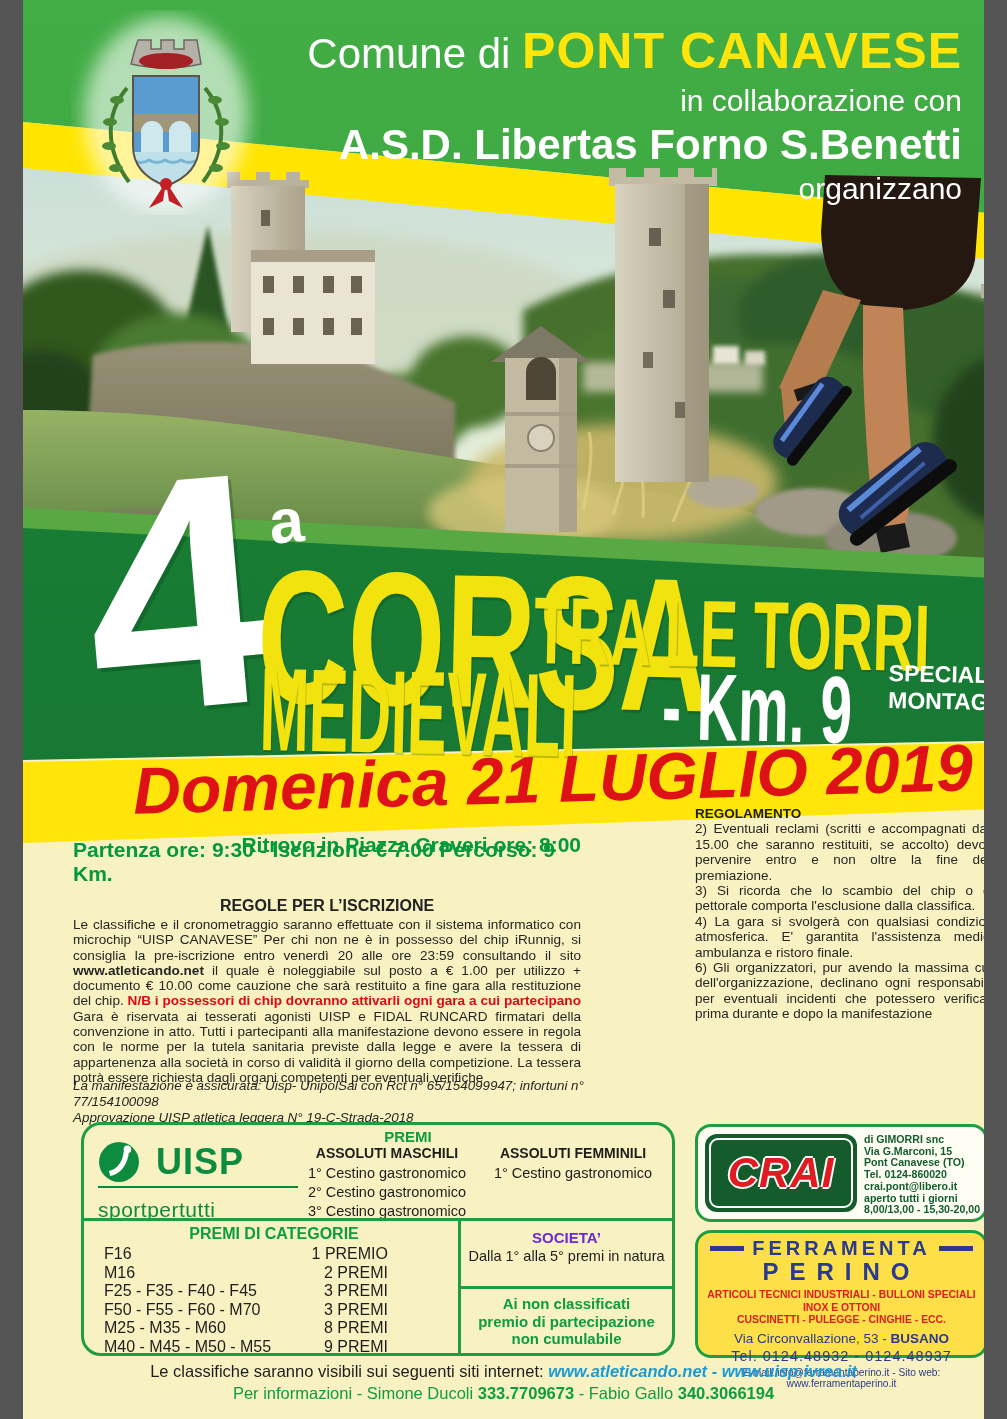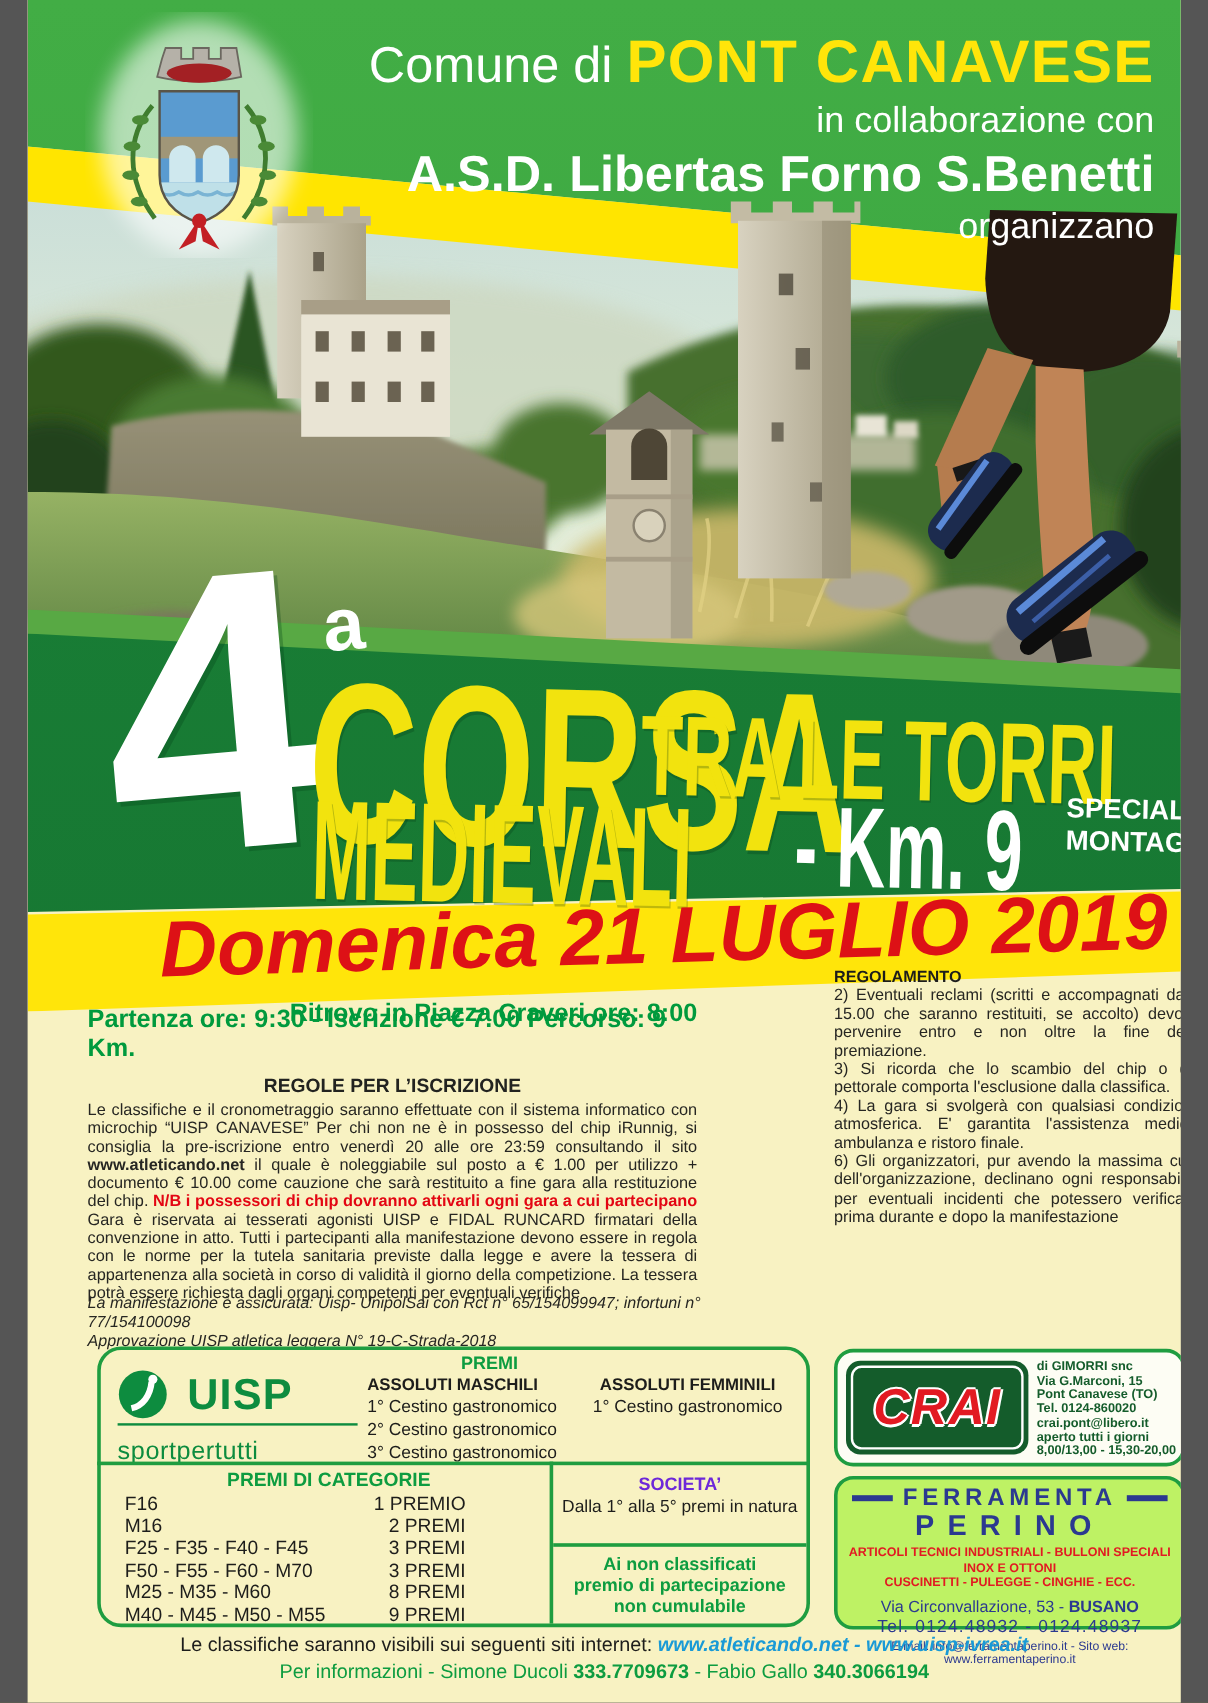--- a/index.html
+++ b/index.html
@@ -59,21 +59,21 @@
   .reg-col p{margin:0;font-size:13.5px;line-height:15.4px;text-align:justify;}
   
   .premi-box{left:58px;top:1122px;width:594px;height:234px;border:3px solid #1f9d40;
     border-radius:20px;z-index:6;box-sizing:border-box;}
   .premi-hdr{position:absolute;left:60px;right:0;top:3px;text-align:center;font-size:15px;
     font-weight:800;color:#0d9c40;}
   .uisp{position:absolute;left:14px;top:16px;width:200px;}
   .uisp-row{display:flex;align-items:center;gap:16px;border-bottom:2px solid #0d8c3f;padding-bottom:3px;}
   .uisp-name{font-size:36px;font-weight:800;color:#0d8c3f;letter-spacing:1px;line-height:1;}
   .uisp-tag{font-size:21px;color:#0d8c3f;margin-top:10px;letter-spacing:.5px;}
-  .col-men{position:absolute;left:222px;top:20px;width:162px;}
+  .col-men{position:absolute;left:222px;top:20px;width:162px;text-align:center;}
   .col-women{position:absolute;left:396px;top:20px;width:186px;text-align:center;}
   .col-title{font-size:14px;font-weight:800;color:#1d1d1b;margin-bottom:3px;}
   .col-item{font-size:14.5px;color:#1d1d1b;line-height:19px;}
   .premi-div-h{position:absolute;left:-3px;right:-3px;top:93px;border-top:3px solid #1f9d40;}
   .premi-div-v{position:absolute;left:374px;top:93px;bottom:0;border-left:3px solid #1f9d40;}
   .cat-block{position:absolute;left:14px;top:100px;width:352px;}
   .cat-title{text-align:center;font-size:16px;font-weight:800;color:#0d9c40;margin-bottom:2px;}
   .cat-row{display:flex;justify-content:space-between;font-size:16px;color:#1d1d1b;
     line-height:18.5px;padding:0 62px 0 6px;}
   .soc-block{position:absolute;left:377px;right:0;top:96px;height:62px;text-align:center;}
@@ -86,21 +86,21 @@
   .crai-box{left:672px;top:1124px;width:293px;height:98px;border:3px solid #1f9d40;border-radius:16px;
     background:#fdfdf4;z-index:6;box-sizing:border-box;}
   .crai-logo{position:absolute;left:7px;top:7px;width:152px;height:78px;background:#145c2b;
     border-radius:12px;display:flex;align-items:center;justify-content:center;}
   .crai-logo::before{content:"";position:absolute;inset:4px;border:2px solid #fff;border-radius:9px;}
   .crai-word{font-size:42px;font-weight:800;font-style:italic;color:#e21a22;letter-spacing:1px;
     text-shadow:-2px 0 #fff,2px 0 #fff,0 -2px #fff,0 2px #fff,-1px -1px #fff,1px 1px #fff;}
   .crai-text{position:absolute;left:166px;top:7px;right:4px;font-size:10.6px;font-weight:700;
     color:#145c2b;line-height:11.7px;text-align:left;}
   .perino-box{left:672px;top:1230px;width:293px;height:128px;border:3px solid #1f9d40;
-    border-radius:16px;background:#bef264;z-index:6;box-sizing:border-box;text-align:center;}
+    border-radius:16px;background:#fde047;z-index:6;box-sizing:border-box;text-align:center;}
   .per-l1{display:flex;align-items:center;justify-content:center;gap:8px;margin-top:5px;}
   .per-bar{width:34px;height:5px;background:#2b3990;}
   .per-word1{font-size:20px;font-weight:800;letter-spacing:4px;color:#2b3990;line-height:1;}
   .per-word2{font-size:24px;font-weight:800;letter-spacing:11px;color:#2b3990;line-height:1;margin-top:2px;}
   .per-red{font-size:10.4px;font-weight:800;color:#e21a22;line-height:12.5px;margin-top:5px;}
   .per-addr{font-size:13.5px;color:#2b3990;margin-top:4px;}
   .per-addr b{font-weight:800;}
   .per-tel{font-size:14.5px;color:#2b3990;letter-spacing:1px;margin-top:2px;}
   .per-mail{font-size:10.2px;color:#2b3990;margin-top:3px;}
   

